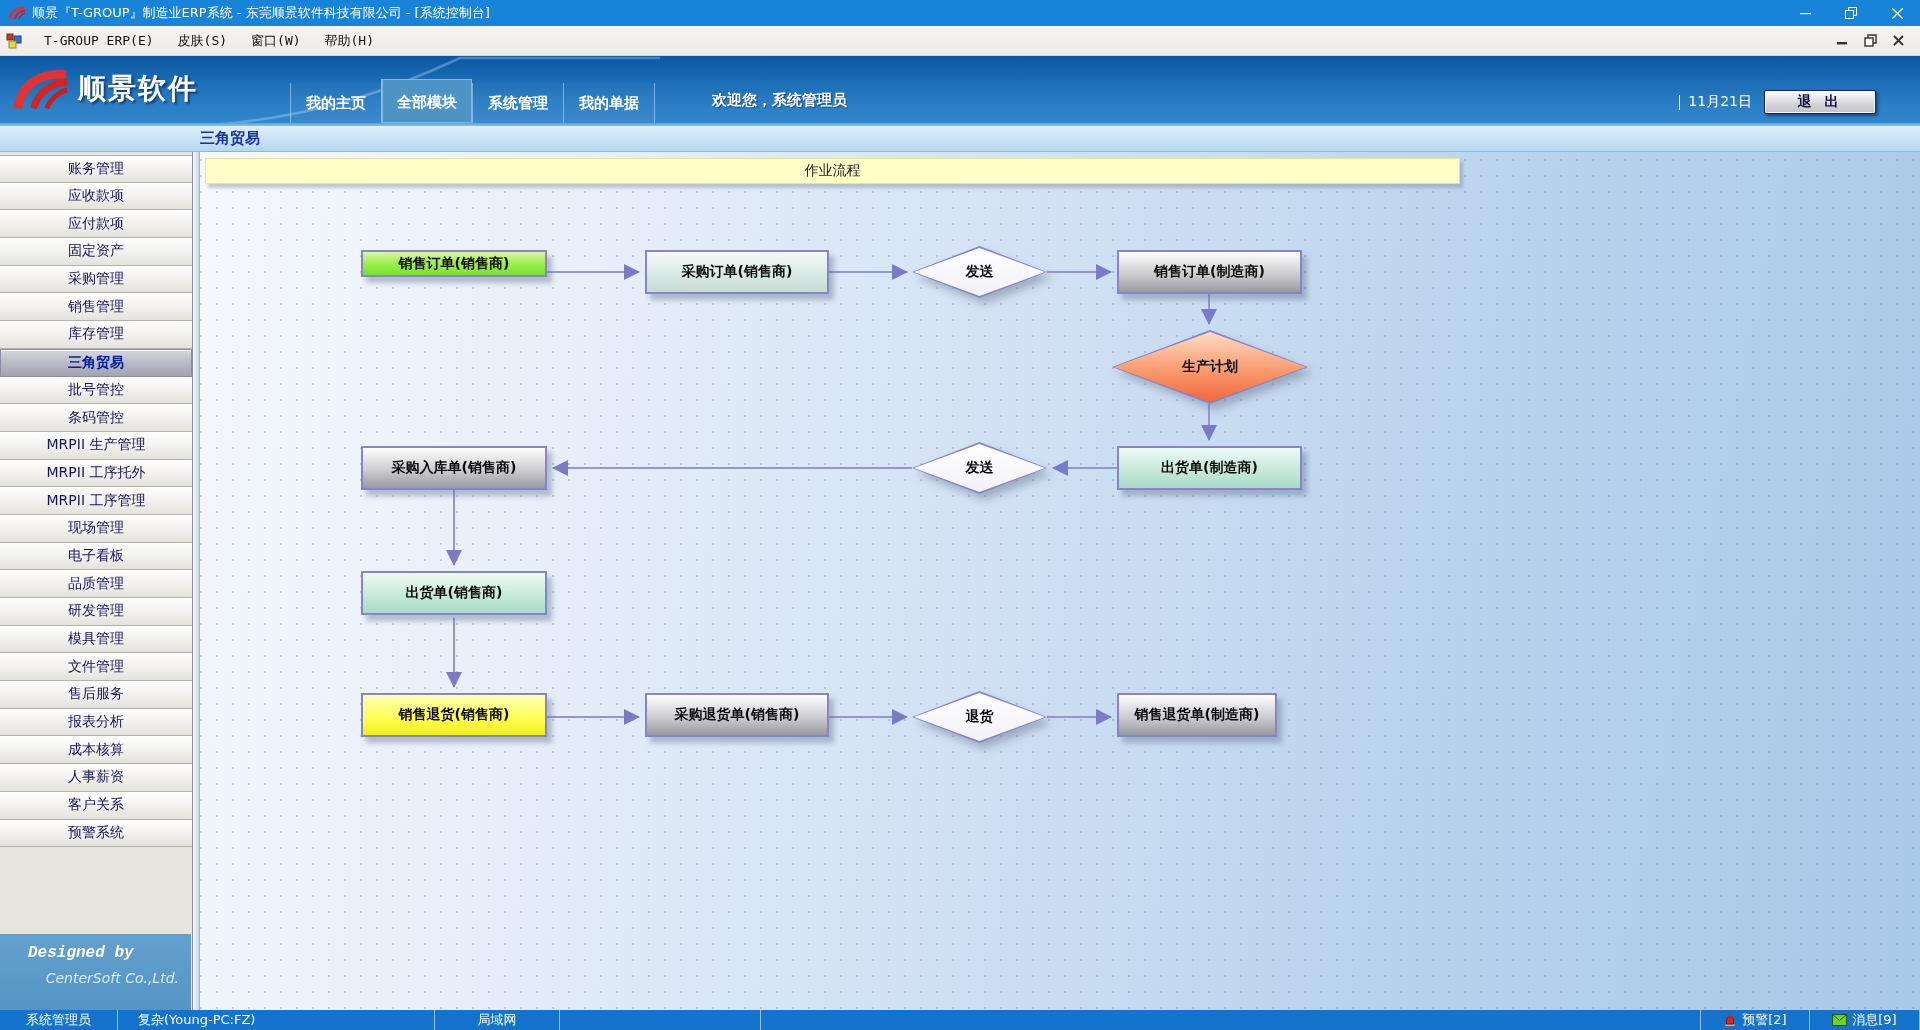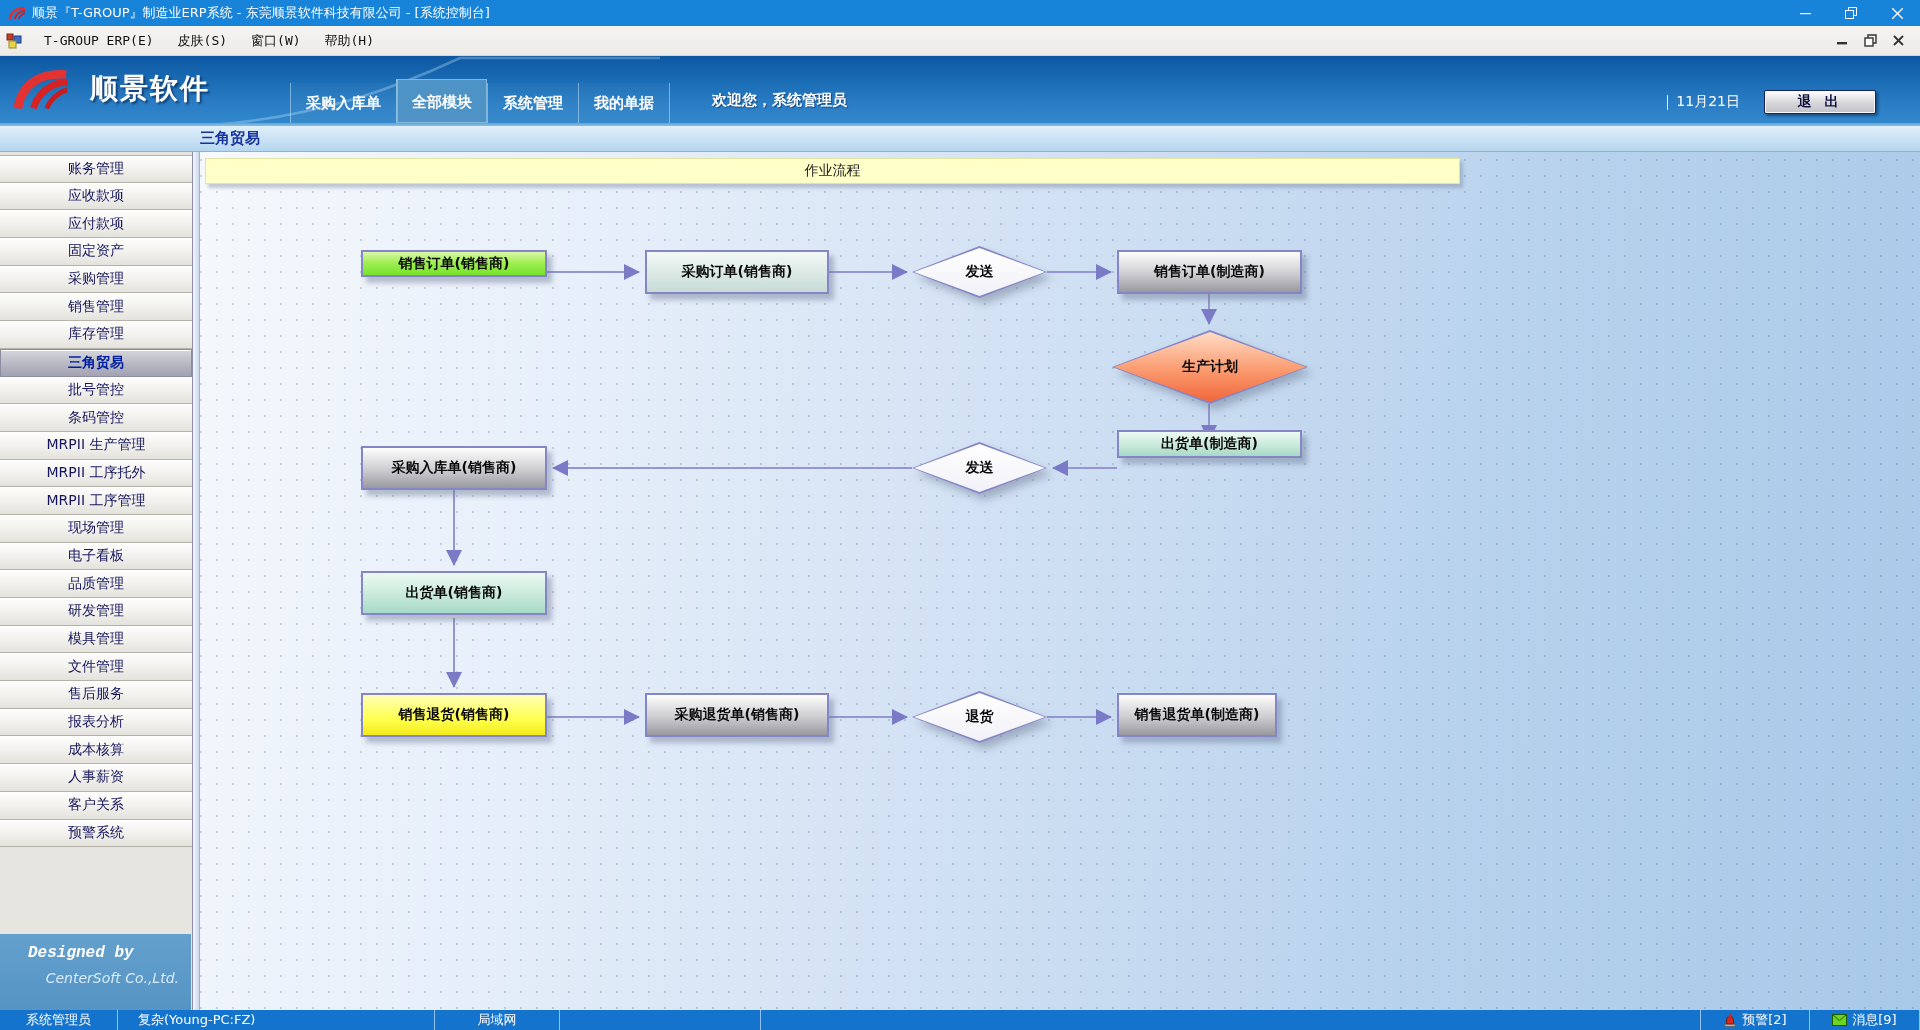--- a/index.html
+++ b/index.html
@@ -24,38 +24,38 @@
   .menubar .form-ico { margin:0 10px 0 6px; flex:none; }
   .menu-item { padding:0 12px; line-height:30px; cursor:default; }
   .mdi-btns { margin-left:auto; display:flex; align-items:center; padding-right:8px; }
   .mdi-btn { width:28px; height:24px; display:flex; align-items:center; justify-content:center; }
 
   
   .header { height:70px; flex:none; position:relative;
             background:linear-gradient(180deg,#0d57a2 0%,#1a6cb4 35%,#2b7ec5 70%,#3389cd 100%); }
   .header::after { content:''; position:absolute; left:0; right:0; bottom:0; height:3px;
                    background:linear-gradient(180deg,#5ea3d6,#8cc0e4); }
-  .brand { position:absolute; left:12px; top:10px; display:flex; align-items:center; gap:20px; }
+  .brand { position:absolute; left:12px; top:10px; display:flex; align-items:center; gap:8px; }
   .brand-text { color:#fff; font-size:28px; font-weight:bold; letter-spacing:2px;
                 text-shadow:2px 2px 2px rgba(0,20,60,.55); }
   .swoosh-hl { position:absolute; left:200px; top:0; width:460px; height:70px; opacity:.5; pointer-events:none; }
   .tab-bar { position:absolute; left:290px; bottom:3px; display:flex; align-items:flex-end; height:44px; }
   .tab { height:40px; line-height:40px; padding:0 15px; color:#fff; font-size:15px; font-weight:bold;
          border-left:1px solid rgba(190,224,246,.55); cursor:pointer; background:rgba(255,255,255,.03); }
   .tab:last-child { border-right:1px solid rgba(190,224,246,.55); }
   .tab.active { background:#4e93c6; height:44px; line-height:46px; box-shadow:inset 0 0 0 1px rgba(210,235,250,.4); }
   .welcome { position:absolute; left:712px; bottom:16px; color:#fff; font-size:15px; font-weight:bold;
              text-shadow:1px 1px 1px rgba(0,20,60,.5);margin-top:32px; }
   .header-right { position:absolute; right:44px; bottom:12px; display:flex; align-items:center; gap:12px; }
   .date-wrap { display:flex; align-items:center; gap:8px; color:#fff; font-size:14px; }
   .date-sep { width:1px; height:15px; background:#e8f2fa; }
   .exit-btn { width:112px; height:24px; background:linear-gradient(180deg,#ffffff,#d6d6da 55%,#c2c2c8);
               border:1px solid #17275e; border-radius:2px; font-size:14px; font-weight:bold; color:#101040;
               box-shadow:inset 0 0 0 1px #f6f6f8, 2px 2px 3px rgba(0,10,40,.45);
-              display:flex; align-items:center; justify-content:center; letter-spacing:4px; cursor:pointer;margin-left:12px; }
+              display:flex; align-items:center; justify-content:center; letter-spacing:4px; cursor:pointer; }
 
   
   .crumb-band { height:26px; flex:none; background:linear-gradient(180deg,#e0effb,#b6d6ee);
                 border-bottom:1px solid #8cb6d9; display:flex; align-items:center; }
   .crumb { margin-left:200px; font-size:15px; font-weight:bold; color:#17339e; }
 
   
   .main { flex:1; display:flex; min-height:0; }
 
   
@@ -188,21 +188,21 @@
     </svg>
     <div class="brand">
       <svg width="58" height="46" viewBox="0 0 60 44">
         <path d="M6 42 C10 16 30 5 56 7" stroke="#e23232" stroke-width="9" fill="none"></path>
         <path d="M22 42 C27 26 41 15 57 15" stroke="#d62222" stroke-width="7" fill="none"></path>
         <path d="M36 42 C40 32 49 25 57 23" stroke="#ca1c1c" stroke-width="5" fill="none"></path>
       </svg>
       <span class="brand-text">顺景软件</span>
     </div>
     <div class="tab-bar">
-        <div class="tab">采购入库单</div>
+        <div class="tab">我的主页</div>
         <div class="tab active">全部模块</div>
         <div class="tab">系统管理</div>
         <div class="tab">我的单据</div>
       </div>
     <div class="welcome">欢迎您，系统管理员</div>
     <div class="header-right">
       <div class="date-wrap">
         <span class="date-sep"></span>
         <span>11月21日</span>
       </div>
@@ -281,21 +281,21 @@
           <div class="node box pale" style="left: 452px; top: 98px; width: 184px; height: 44px;">采购订单(销售商)</div>
           <div class="node diamond" style="left: 719px; top: 94px; width: 135px; height: 52px;">
             <div class="d-fill white"></div>
             <span class="d-label">发送</span>
           </div>
           <div class="node box gray" style="left: 924px; top: 98px; width: 185px; height: 44px;">销售订单(制造商)</div>
           <div class="node diamond" style="left: 919px; top: 178px; width: 196px; height: 74px;">
             <div class="d-fill orange"></div>
             <span class="d-label">生产计划</span>
           </div>
-          <div class="node box mint" style="left: 924px; top: 278px; width: 185px; height: 28px;">出货单(制造商)</div>
+          <div class="node box mint" style="left: 924px; top: 294px; width: 185px; height: 44px;">出货单(制造商)</div>
           <div class="node diamond" style="left: 719px; top: 290px; width: 135px; height: 52px;">
             <div class="d-fill white"></div>
             <span class="d-label">发送</span>
           </div>
           <div class="node box gray" style="left: 168px; top: 294px; width: 186px; height: 44px;">采购入库单(销售商)</div>
           <div class="node box mint" style="left: 168px; top: 419px; width: 186px; height: 44px;">出货单(销售商)</div>
           <div class="node box yellow" style="left: 168px; top: 541px; width: 186px; height: 44px;">销售退货(销售商)</div>
           <div class="node box gray" style="left: 452px; top: 541px; width: 184px; height: 44px;">采购退货单(销售商)</div>
           <div class="node diamond" style="left: 719px; top: 539px; width: 135px; height: 52px;">
             <div class="d-fill white"></div>

